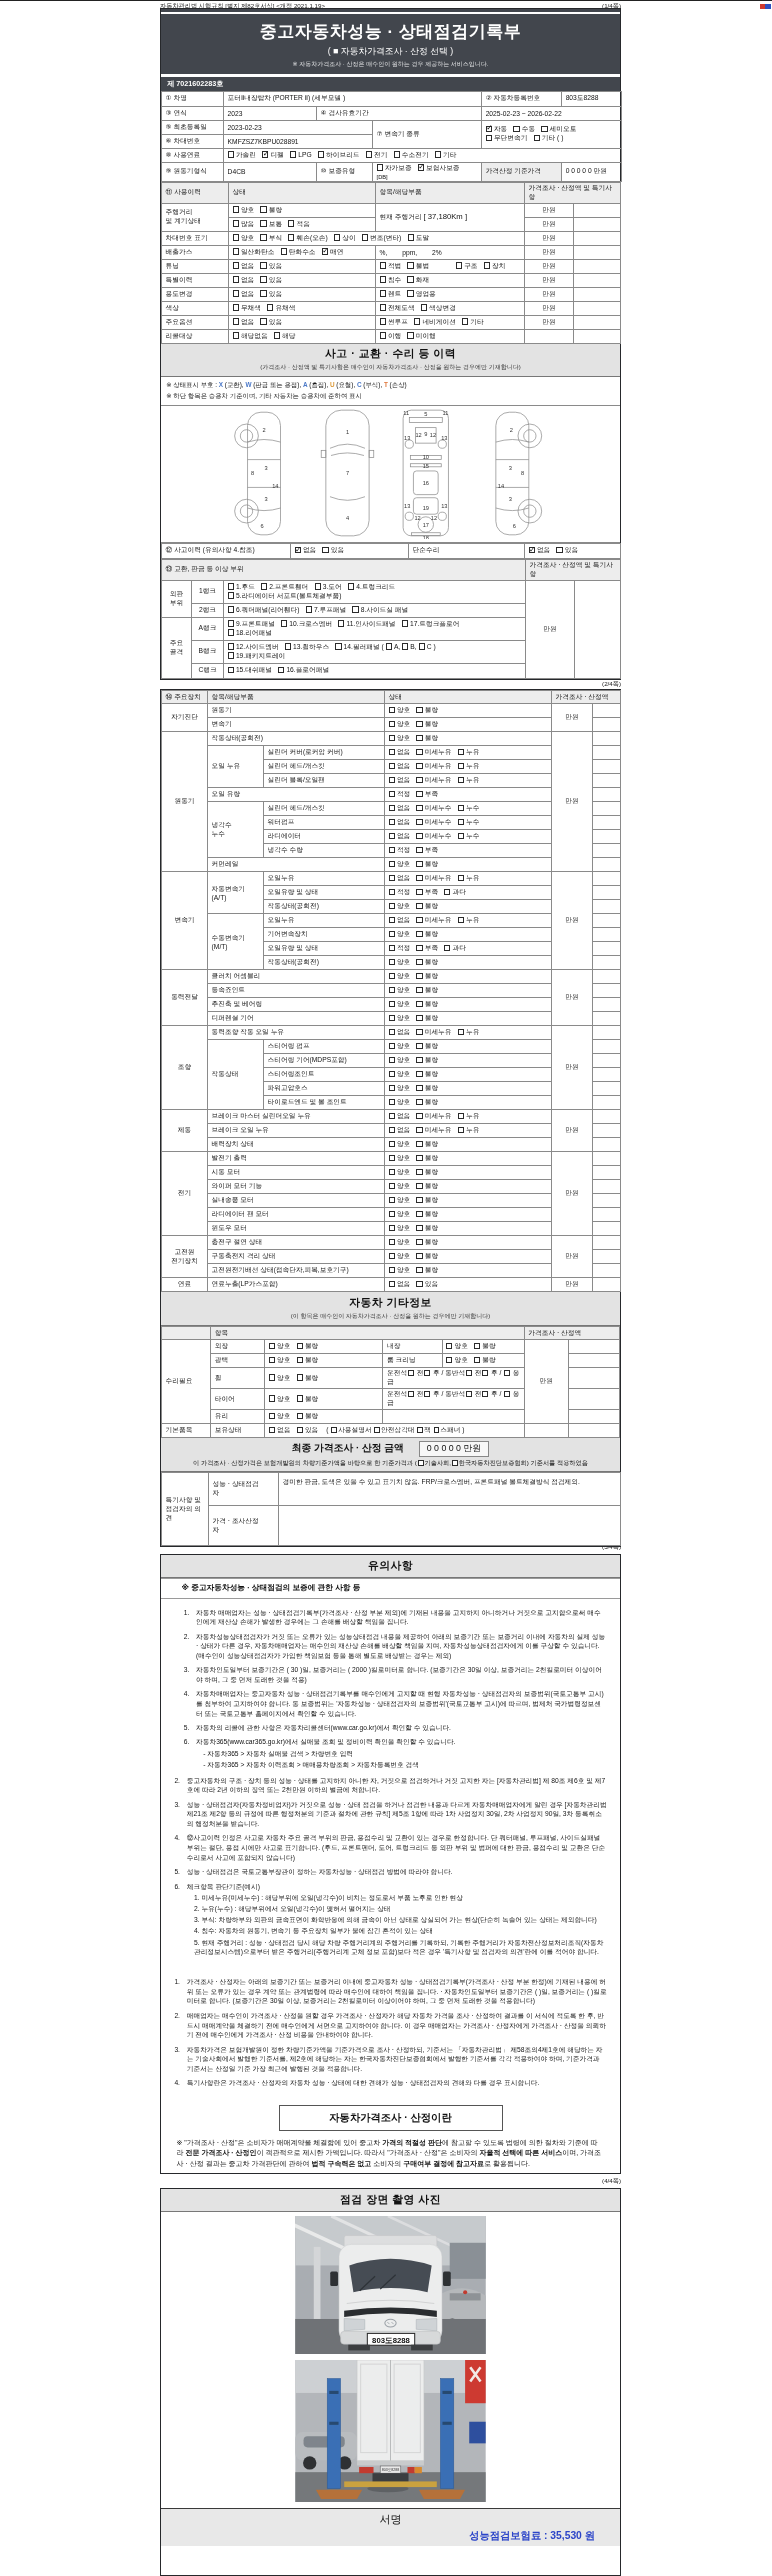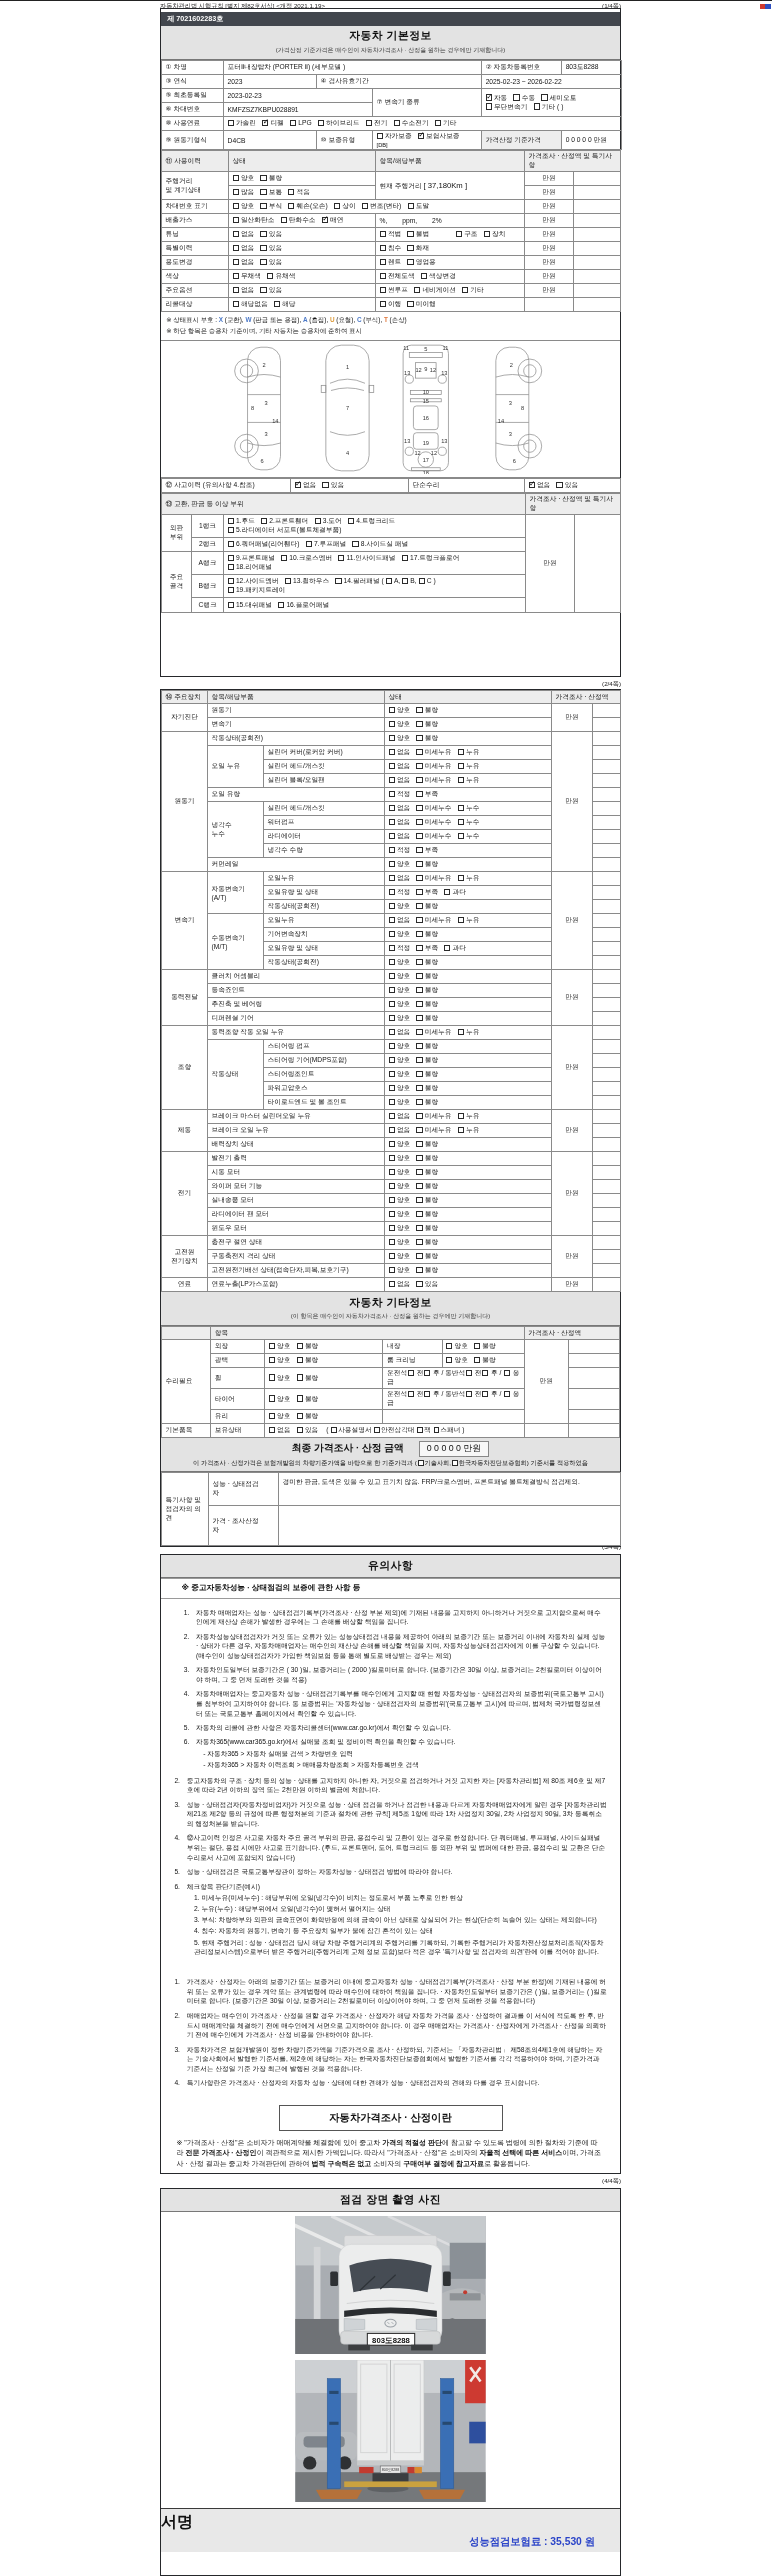--- a/index.html
+++ b/index.html
@@ -42,45 +42,47 @@
   .notice-body .item{margin:4.6px 0;display:flex;}
   .notice-body .item .no{width:12.4px;flex:none;}
   .notice-body .sub{margin:1.5px 0 1.5px 7.2px;}
   .nsec{border-top:0.5px solid #9a9a9a;border-bottom:0.5px solid #9a9a9a;
         padding:4.6px 0 4.6px 20.6px;font-size:7.7px;font-weight:600;}
   .pbox{border:0.8px solid #555;margin:7.2px auto 0 auto;width:222px;text-align:center;
         font-size:10.3px;font-weight:700;padding:5.2px 0;}
   .ptext{margin:6.2px 15.5px 3.1px 15.5px;font-size:7px;line-height:1.55;}
   .photo-wrap{text-align:center;}
   .sign-box{background:#e8e8e8;border-top:1px solid #3a3a3a;padding:3.1px 0;}
-  .sign-box .t{font-size:16px;font-weight:700;}
+  .sign-box .t{text-align:center;font-size:11px;font-weight:400;}
   .sign-box .fee{text-align:right;padding-right:25px;font-size:10.3px;font-weight:700;margin-top:2.1px;}
   .confirm{border-top:0.5px solid #555;text-align:center;font-size:7.2px;line-height:1.6;padding-top:3.1px;}
   svg text{font-family:"Liberation Sans","DejaVu Sans",sans-serif;}
 </style>
 </head>
 <body>
 
 <div class="top-line"></div>
 <div class="tr-marks"><b style="background: rgb(208, 58, 46);"></b><b style="background: rgb(46, 79, 192);"></b></div>
 
 <div class="head-note">
   <span>자동차관리법 시행규칙 [별지 제82호서식] &lt;개정 2021.1.19&gt;</span>
   <span>(1/4쪽)</span>
 </div>
 <div class="pgmark" style="top:680px">(2/4쪽)</div>
 <div class="pgmark" style="top:1543px">(3/4쪽)</div>
 <div class="pgmark" style="top:2177px">(4/4쪽)</div>
 
 <div class="doc-page" id="p1" style="top:8.2px;min-height:669px;">
+    <div class="dark-hd">
+      <div class="wstrip"></div>
+    <div class="t">중고자동차성능 · 상태점검기록부</div>
+    <div class="s">( ■ 자동차가격조사 · 산정 선택 )</div>
+    <div class="n">※ 자동차가격조사 · 산정은 매수인이 원하는 경우 제공하는 서비스입니다.</div>
+    </div>
     <div class="doc-bar">제 7021602283호</div>
-    <div class="sec-hdr">
-      <div class="t">자동차 기본정보</div>
-      <div class="s">(가격산정 기준가격은 매수인이 자동차가격조사 · 산정을 원하는 경우에만 기재합니다)</div>
-    </div>
     <table class="g basic">
       <colgroup>
         <col style="width:62px">
         <col style="width:93px">
         <col style="width:56px">
         <col style="width:45px">
         <col style="width:64px">
         <col style="width:80px">
         <col style="width:60px">
       </colgroup>
@@ -199,20 +201,24 @@
         </tr>
         <tr style="height:14px">
           <td class="lbl" style="">리콜대상</td>
           <td class="" style=""><span class="ci"><span class="cb"></span>해당없음</span><span class="ci"><span class="cb"></span>해당</span></td>
           <td class="" style=""><span class="ci"><span class="cb"></span>이행</span><span class="ci"><span class="cb"></span>미이행</span></td>
           <td class="pl" style=""></td>
           <td class="pr" style=""></td>
         </tr>
       </tbody>
     </table>
+    <div class="sec-hdr">
+      <div class="t">사고 · 교환 · 수리 등 이력</div>
+      <div class="s">(가격조사 · 산정액 및 특기사항은 매수인이 자동차가격조사 · 산정을 원하는 경우에만 기재합니다)</div>
+    </div>
     <div class="legend-row">※ 상태표시 부호 : <b style="color:#4a78c8">X</b> (교환), <b style="color:#4a78c8">W</b> (판금 또는 용접), <b style="color:#4a78c8">A</b> (흠집), <b style="color:#dc9a3a">U</b> (요철), <b style="color:#4a78c8">C</b> (부식), <b style="color:#e0763a">T</b> (손상)<br>※ 하단 항목은 승용차 기준이며, 기타 자동차는 승용차에 준하여 표시</div>
     <div class="diagram-wrap"><svg width="459" height="132" viewBox="0 0 891 256">
         <g transform="translate(150,6)">
           <rect x="18" y="4" width="64" height="238" rx="26" stroke="#8a8a8a" fill="none" stroke-width="1.4"></rect>
       <path d="M18,62 Q50,52 82,62" stroke="#8a8a8a" fill="none" stroke-width="1.4"></path>
           <path d="M18,190 Q50,200 82,190" stroke="#8a8a8a" fill="none" stroke-width="1.4"></path>
       <line x1="18" y1="96" x2="82" y2="96" stroke="#8a8a8a" fill="none" stroke-width="1.4"></line>
           <line x1="18" y1="150" x2="82" y2="150" stroke="#8a8a8a" fill="none" stroke-width="1.4"></line>
       <circle cx="16" cy="50" r="23" stroke="#8a8a8a" fill="none" stroke-width="1.4"></circle>
           <circle cx="16" cy="196" r="23" stroke="#8a8a8a" fill="none" stroke-width="1.4"></circle>

